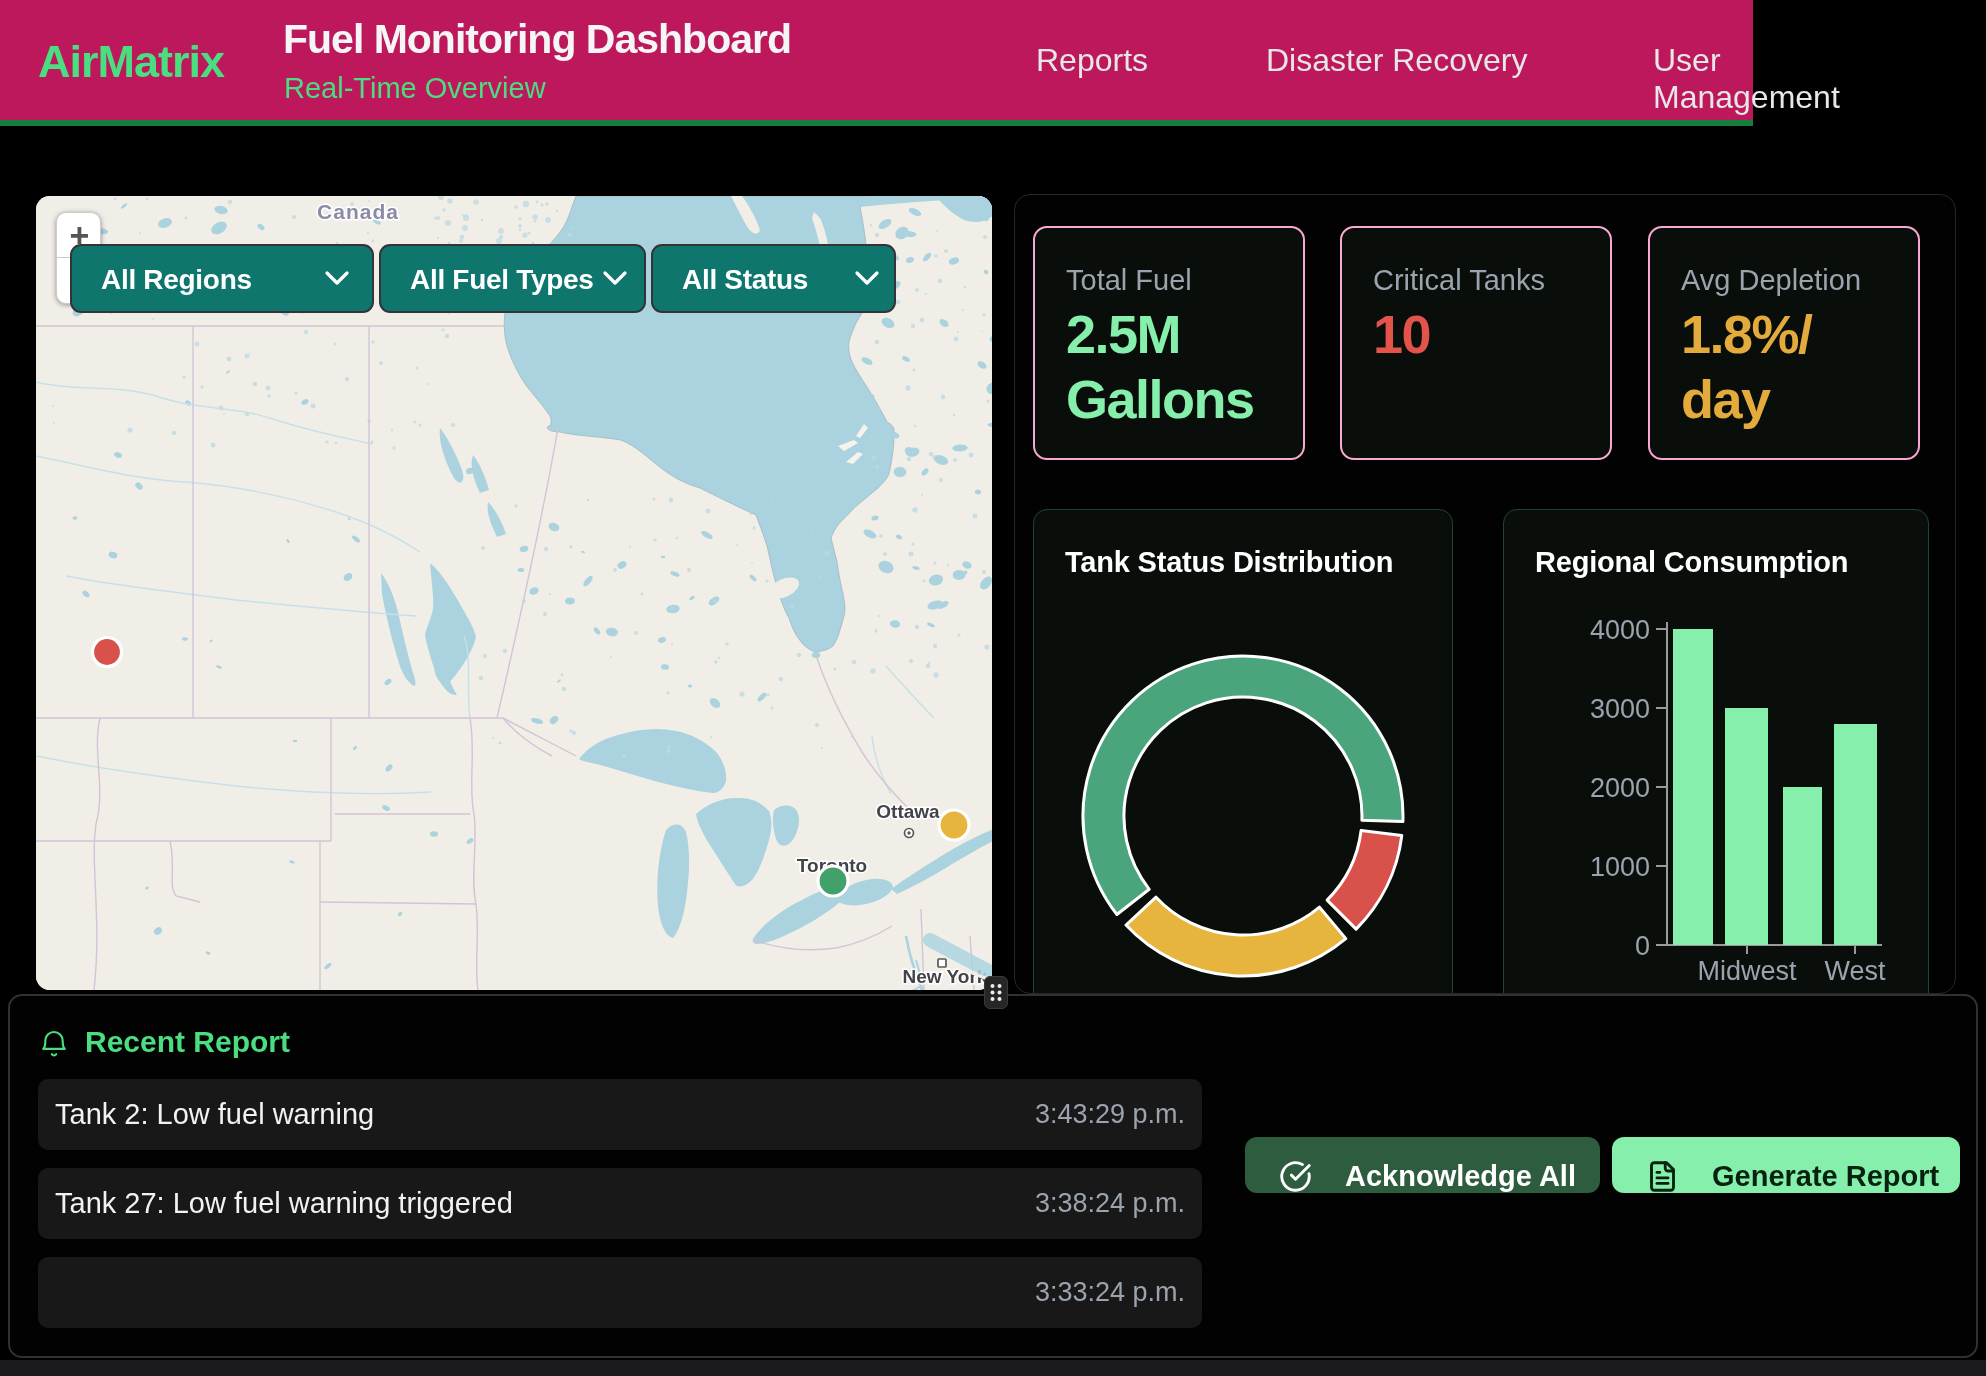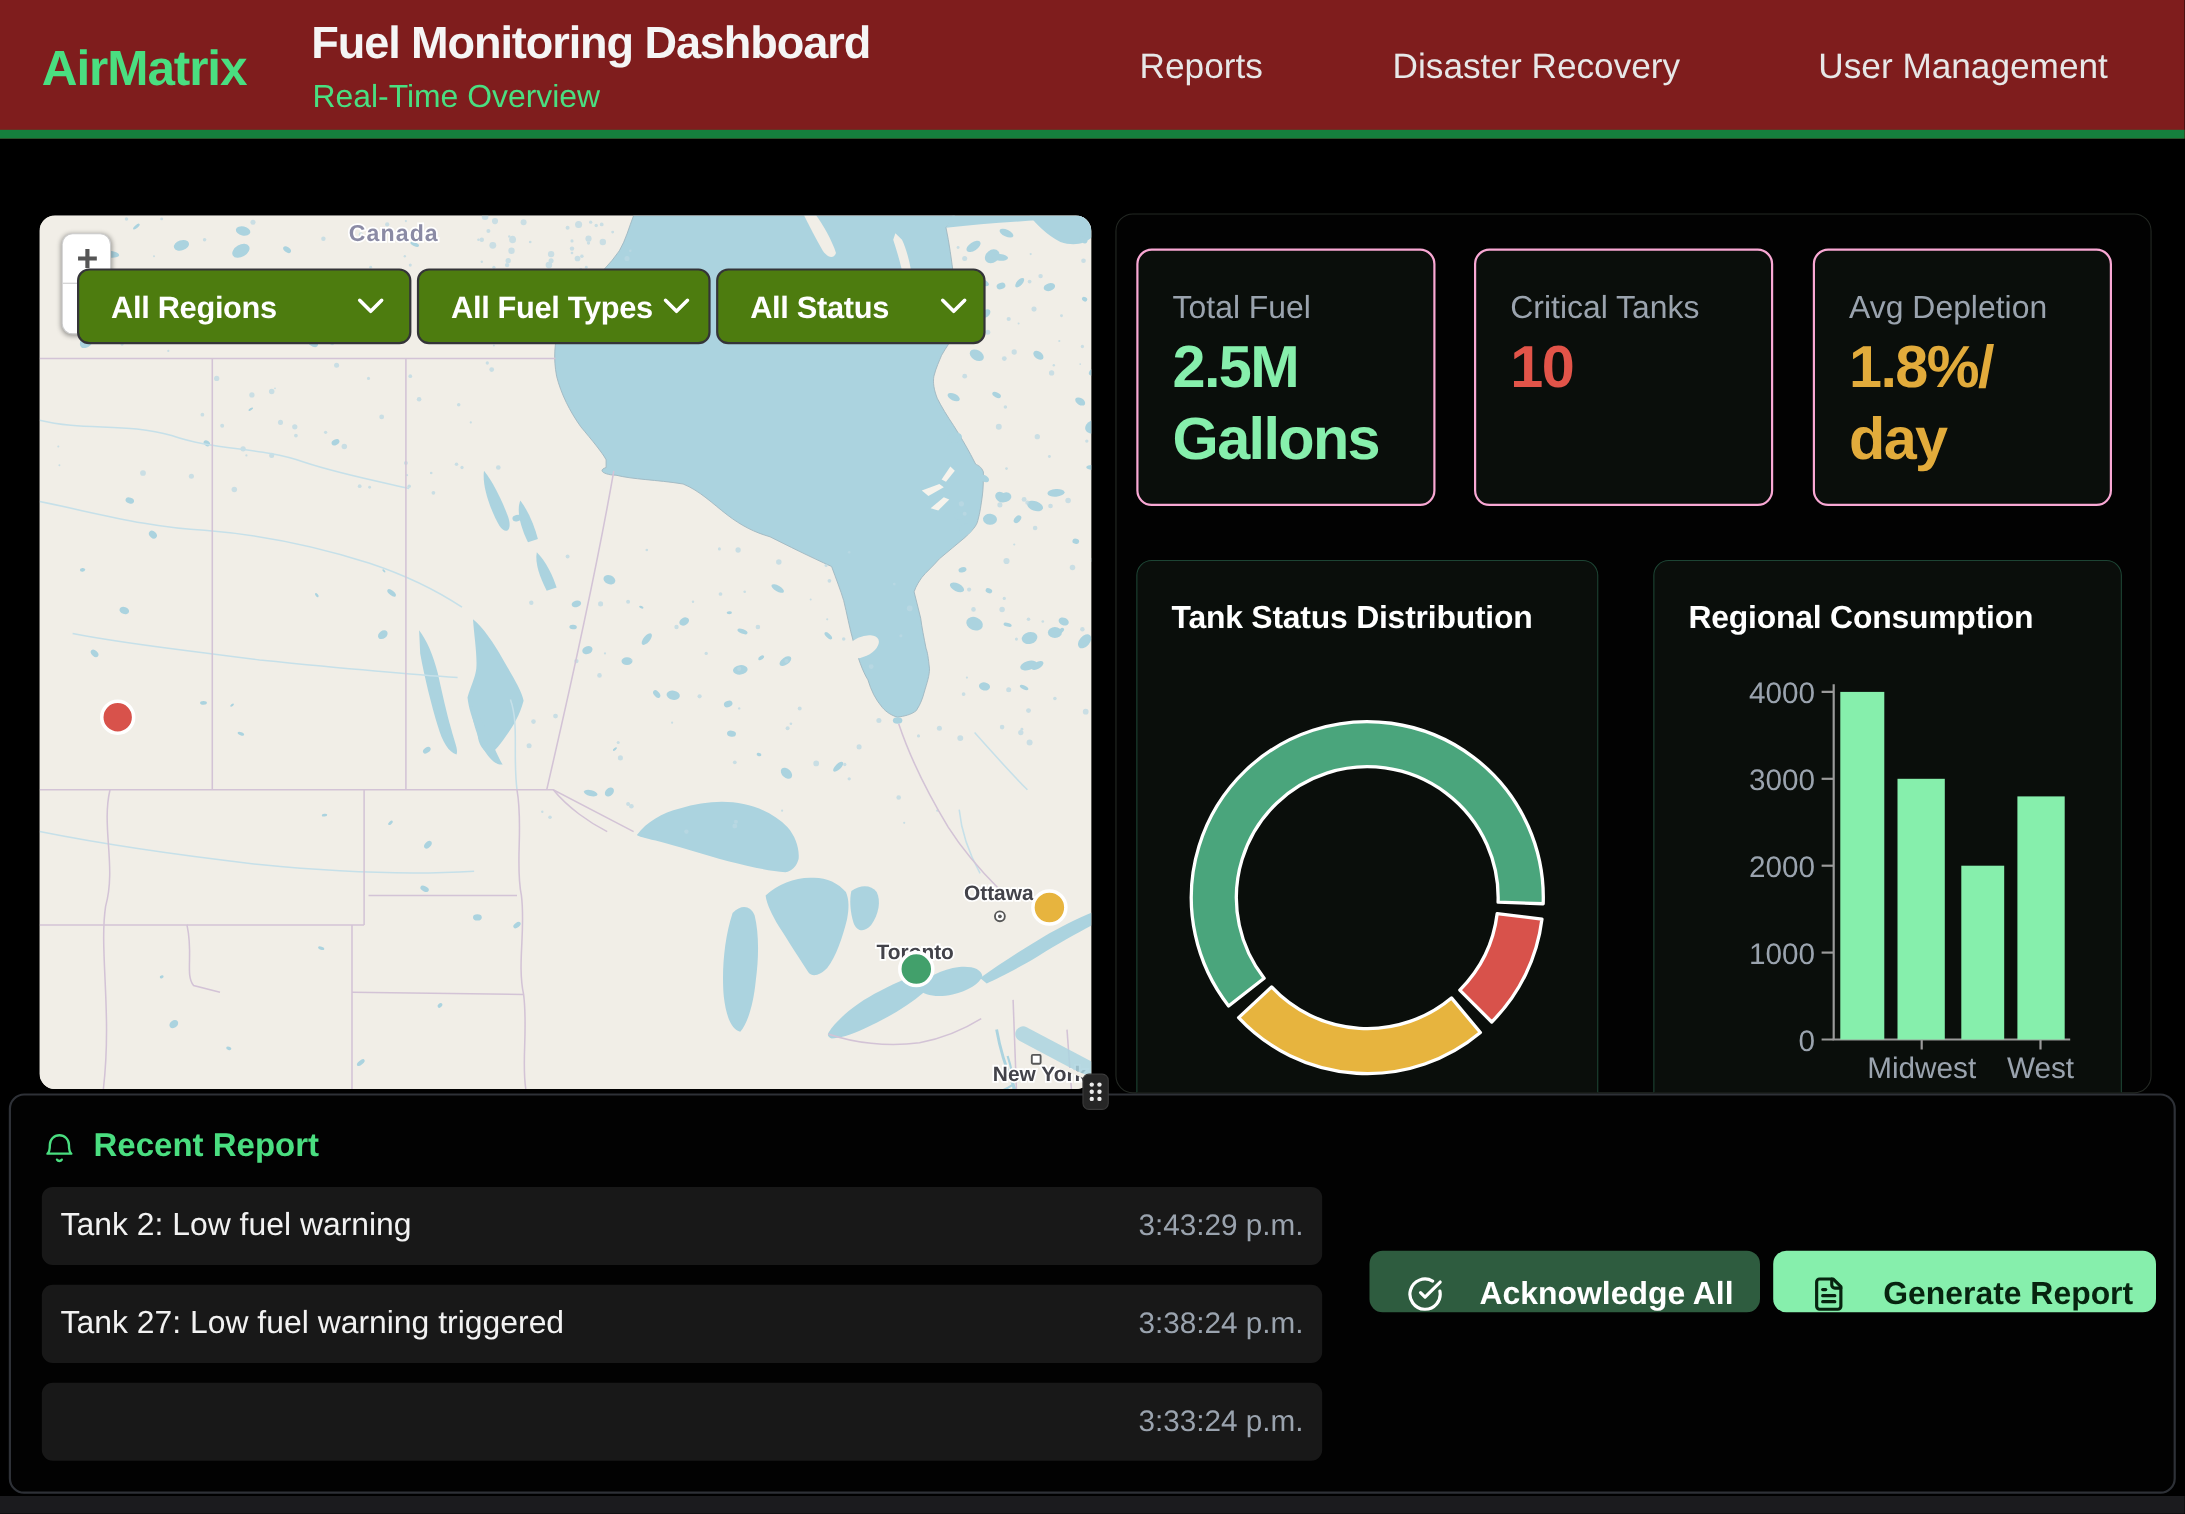--- a/index.html
+++ b/index.html
@@ -1,26 +1,26 @@
 <!DOCTYPE html>
 <html><head>
 <meta charset="utf-8">
 <style>
 *{margin:0;padding:0;box-sizing:border-box;}
 html,body{width:1986px;height:1376px;background:#000;} #bstrip{position:absolute;left:0;top:1360px;width:1986px;height:16px;background:#1b1b1e;z-index:9;} body{font-family:"Liberation Sans",sans-serif;overflow:hidden;}
-#header{position:absolute;left:0;top:0;width:1986px;height:126px;background:#7f1d1d;border-bottom:8px solid #15803d;}
+#header{position:absolute;left:0;top:0;width:1753px;height:126px;background:#be185d;border-bottom:6px solid #15803d;}
 #logo{position:absolute;left:38px;top:36px;font-size:45px;font-weight:bold;color:#4ade80;letter-spacing:-1px;}
 #title{position:absolute;left:283px;top:16px;font-size:41px;font-weight:bold;color:#f5f5f5;letter-spacing:-1px;}
 #subtitle{position:absolute;left:284px;top:72px;font-size:29px;color:#4ade80;}
 .nav{position:absolute;top:42px;font-size:32px;color:#e7e7e7;}
 #map{position:absolute;left:36px;top:196px;width:956px;height:794px;background:#f1eee7;border-radius:14px;overflow:hidden;}
 #zoomctl{position:absolute;left:56px;top:212px;width:45px;height:92px;background:#fff;border-radius:10px;box-shadow:0 1px 5px rgba(0,0,0,.4);z-index:5;border:1px solid #ccc;}
 #zoomctl .zc{width:45px;height:45px;text-align:center;font-size:34px;color:#555;line-height:45px;font-weight:bold;}
 #zoomctl .zc:first-child{border-bottom:1px solid #ccc;}
-.dd{position:absolute;top:244px;height:69px;background:#4d7c0f;border:2px solid #343438;border-radius:11px;color:#fff;font-size:28px;font-weight:bold;line-height:67px;padding-left:29px;z-index:6;letter-spacing:-0.3px;}
+.dd{position:absolute;top:244px;height:69px;background:#0f766e;border:2px solid #343438;border-radius:11px;color:#fff;font-size:28px;font-weight:bold;line-height:67px;padding-left:29px;z-index:6;letter-spacing:-0.3px;}
 .dd svg{position:absolute;top:24px;}
 #sidebar{position:absolute;left:1014px;top:194px;width:942px;height:800px;border:1px solid #232823;border-radius:16px;background:#020202;overflow:hidden;}
 .stat{position:absolute;top:31px;width:272px;height:234px;background:#0a0e0b;border:2px solid #f9a8d4;border-radius:14px;padding:38px 0 0 31px;}
 .stat .lb{font-size:29px;color:#9aa3ae;line-height:29px;}
 .stat .vl{font-size:54px;font-weight:bold;line-height:65px;margin-top:7px;letter-spacing:-1.5px;}
 .chartcard{position:absolute;top:314px;height:520px;background:#0a0e0b;border:1px solid #1d4434;border-radius:14px;}
 .chartcard h3{position:absolute;left:31px;top:36px;font-size:29px;font-weight:bold;color:#fff;letter-spacing:-0.2px;}
 #alerts{position:absolute;left:8px;top:994px;width:1970px;height:364px;background:#020202;border:2px solid #2e3137;border-radius:14px;z-index:10;}
 #alerts .hd{position:absolute;left:75px;top:29px;font-size:30px;font-weight:bold;color:#4ade80;}
 .arow{position:absolute;left:28px;width:1164px;height:71px;background:#181818;border-radius:10px;line-height:71px;}

